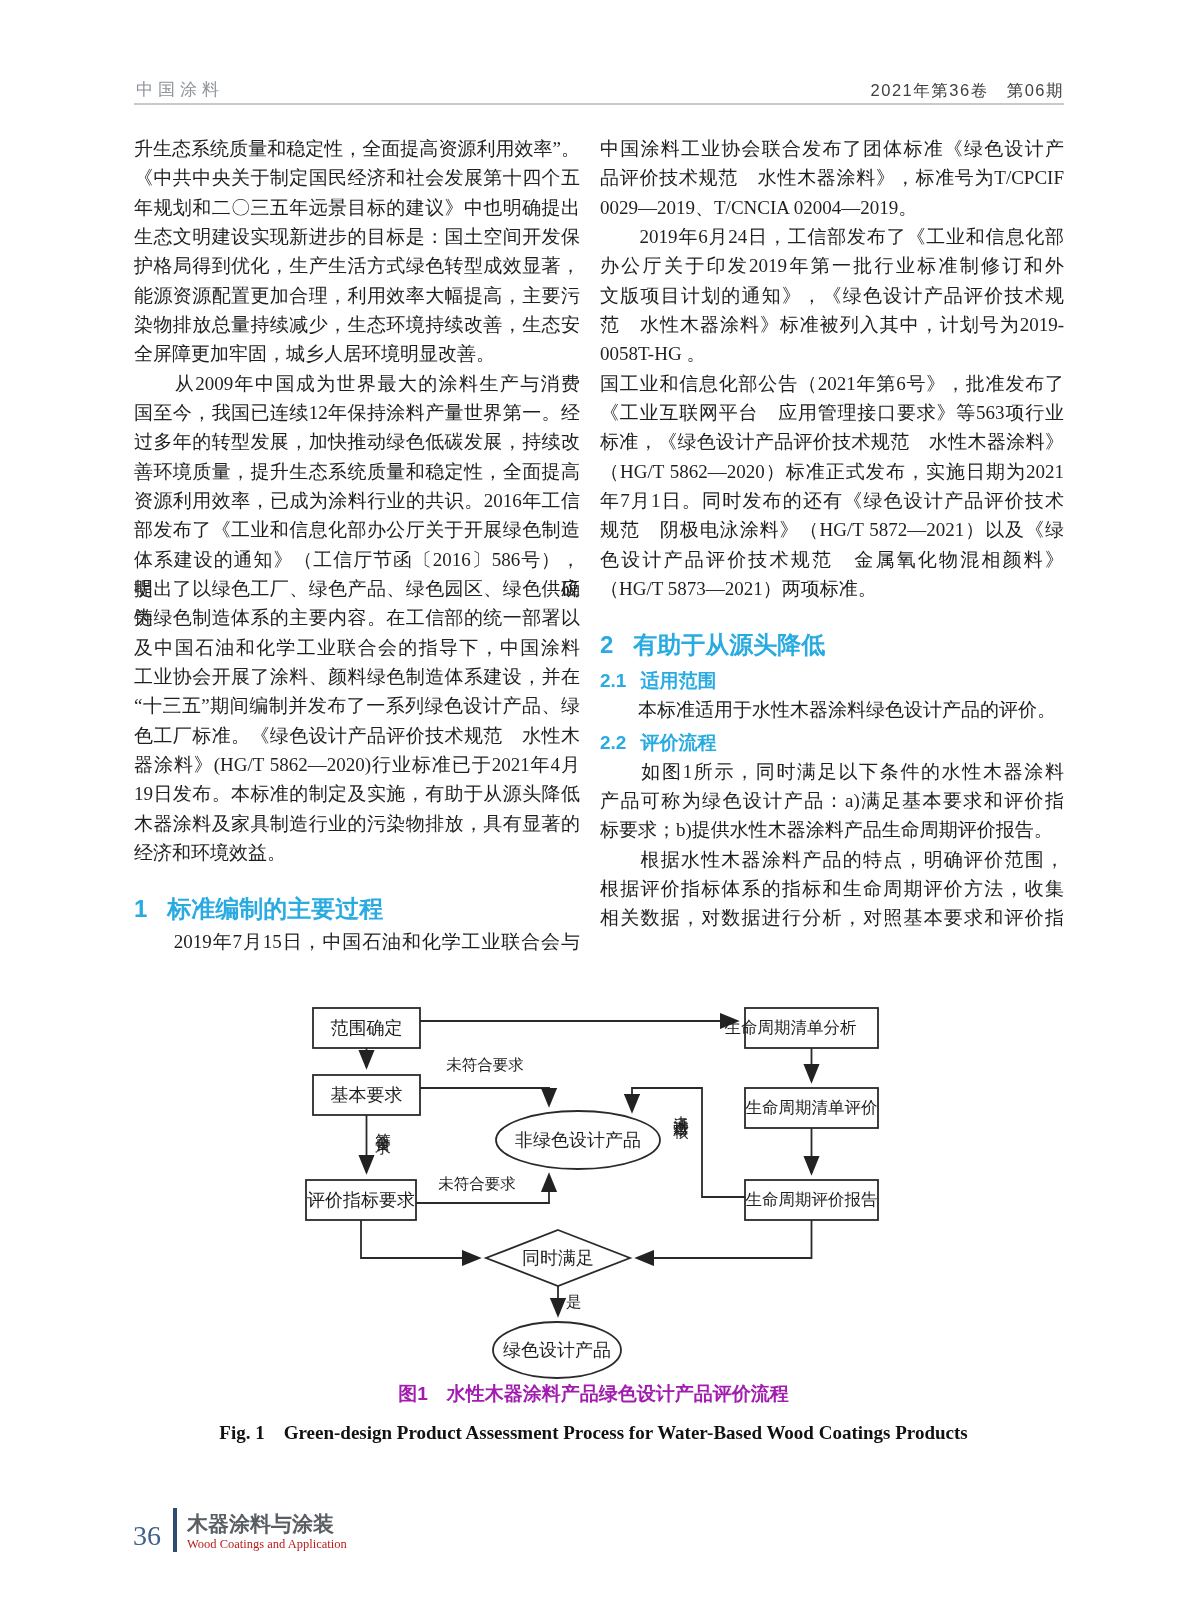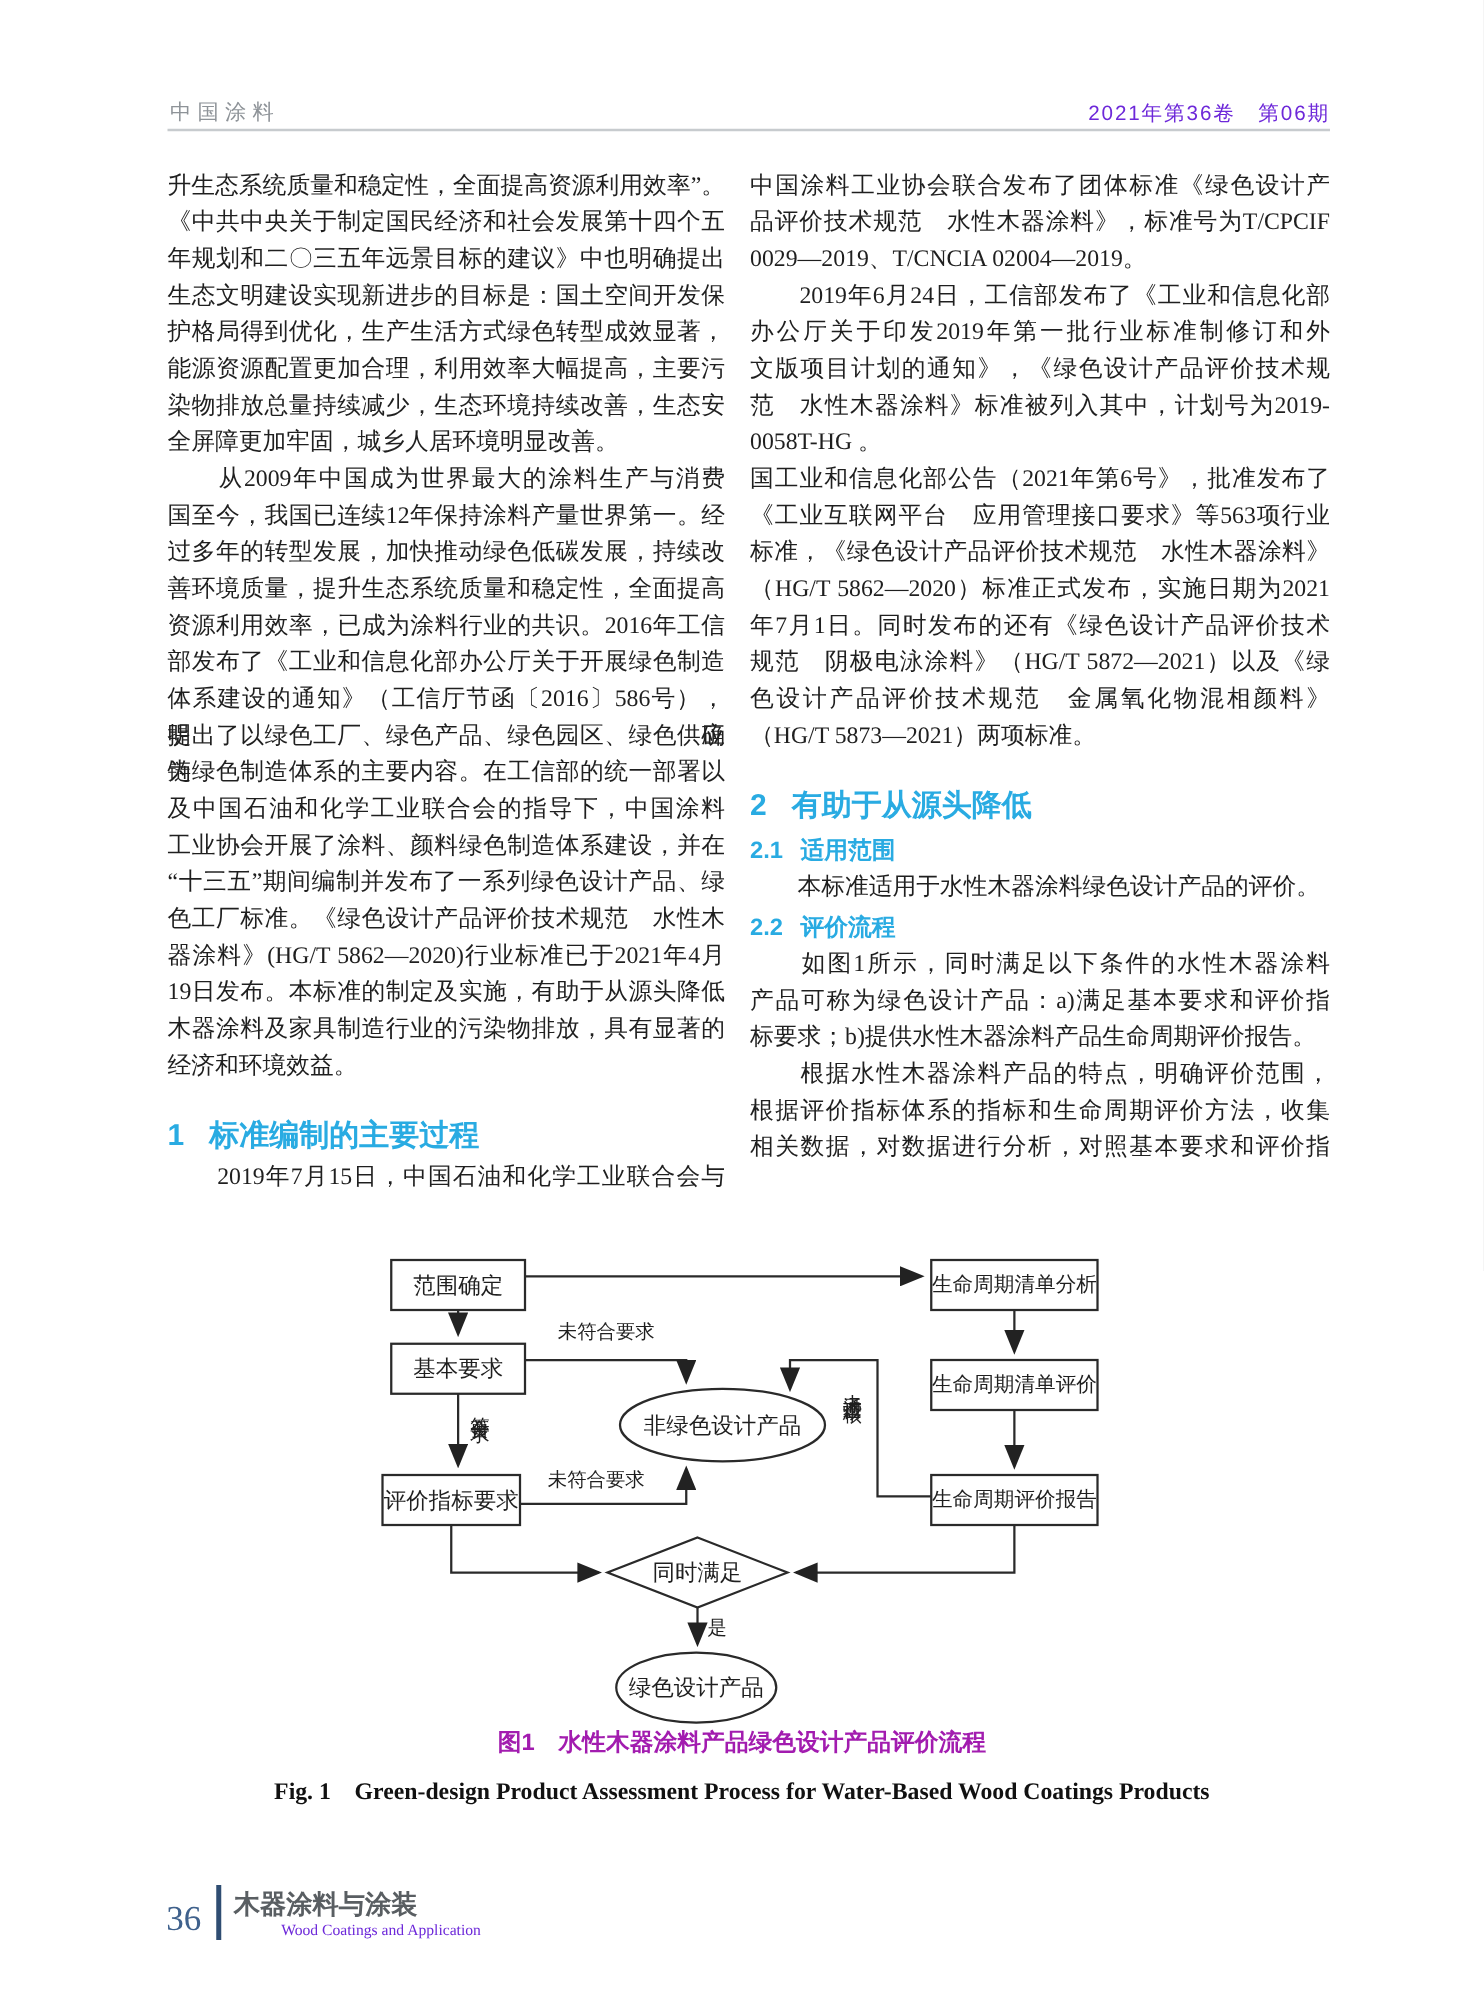--- a/index.html
+++ b/index.html
@@ -3,21 +3,21 @@
 <meta charset="utf-8">
 <style>
   html,body{margin:0;padding:0;background:#e8e8e8;}
   .page{position:relative;width:1187px;height:1600px;background:#ffffff;margin:0 auto;
         font-family:"Liberation Serif","DejaVu Serif",serif;color:#1f1f1f;overflow:hidden;}
 
   
   .hdr-left{position:absolute;left:136px;top:78px;font-family:"Liberation Sans","DejaVu Sans",sans-serif;
             font-size:17px;color:#8e9398;letter-spacing:5px;}
   .hdr-right{position:absolute;right:123px;top:80px;font-family:"Liberation Sans","DejaVu Sans",sans-serif;
-             font-size:16.5px;color:#6d28d9;letter-spacing:1.5px;}
+             font-size:16.5px;color:#404040;letter-spacing:1.5px;}
   .hdr-rule{position:absolute;left:134px;right:123px;top:103px;height:2px;background:#c7cbce;}
 
   
   .col{position:absolute;top:134px;}
   .col-left{left:134px;width:446px;}
   .col-right{left:600px;width:464px;}
   .line{height:29.33px;line-height:29.33px;font-size:19px;}
   .line.j{text-align:justify;text-align-last:justify;}
   .h1{display:flex;align-items:baseline;gap:20px;margin-top:24px;height:36px;line-height:36px;
       font-family:"Liberation Sans","DejaVu Sans",sans-serif;font-weight:bold;font-size:24px;color:var(--accent);}
@@ -39,21 +39,21 @@
           font-family:"Liberation Sans","DejaVu Sans",sans-serif;font-weight:bold;font-size:19px;color:#a21caf;}
   .cap-en{position:absolute;left:0;right:0;top:1420px;text-align:center;
           font-family:"Liberation Serif","DejaVu Serif",serif;font-weight:bold;font-size:19px;color:#111;}
 
   
   .footer{position:absolute;left:133px;top:1508px;display:flex;align-items:flex-end;}
   .pageno{font-size:28px;color:var(--pageno);margin-right:12px;font-family:"Liberation Serif","DejaVu Serif",serif;}
   .fbar{width:4px;height:44px;background:var(--footerbar);margin-right:10px;}
   .ftitles{display:flex;flex-direction:column;justify-content:center;}
   .ft-zh{font-family:"Liberation Sans","DejaVu Sans",sans-serif;font-weight:bold;font-size:21px;color:#595e62;line-height:24px;}
-  .ft-en{font-family:"Liberation Serif","DejaVu Serif",serif;font-size:12.5px;color:#6d28d9;line-height:16px;margin-left:38px;}
+  .ft-en{font-family:"Liberation Serif","DejaVu Serif",serif;font-size:12.5px;color:#b91c1c;line-height:16px;}
 </style>
 </head>
 <body>
 
 <div class="page">
 
   <div class="hdr-left">中国涂料</div>
   <div class="hdr-right">2021年第36卷　第06期</div>
   <div class="hdr-rule"></div>
 
@@ -174,21 +174,21 @@
         <rect x="605" y="205" width="133" height="40"></rect>
         <ellipse cx="438" cy="165" rx="82" ry="29"></ellipse>
         <polygon points="418,255 490,283 418,311 346,283"></polygon>
         <ellipse cx="417" cy="375" rx="64" ry="28"></ellipse>
       </g>
     </svg>
 
     <div class="fnode" style="left:173px;top:33px;width:107px;height:40px">范围确定</div>
     <div class="fnode" style="left:173px;top:100px;width:107px;height:40px">基本要求</div>
     <div class="fnode" style="left:166px;top:205px;width:110px;height:40px">评价指标要求</div>
-    <div class="fnode small" style="left:605px;top:33px;width:133px;height:40px">生命周期清单分析</div>
+    <div class="fnode small" style="left:584px;top:33px;width:133px;height:40px">生命周期清单分析</div>
     <div class="fnode small" style="left:605px;top:113px;width:133px;height:40px">生命周期清单评价</div>
     <div class="fnode small" style="left:605px;top:205px;width:133px;height:40px">生命周期评价报告</div>
     <div class="fnode" style="left:356px;top:136px;width:164px;height:58px">非绿色设计产品</div>
     <div class="fnode" style="left:346px;top:255px;width:144px;height:56px">同时满足</div>
     <div class="fnode" style="left:353px;top:347px;width:128px;height:56px">绿色设计产品</div>
 
     <div class="flabel ctr" style="left:270px;top:80px;width:150px">未符合要求</div>
     <div class="flabel ctr" style="left:262px;top:199px;width:150px">未符合要求</div>
     <div class="flabel vert" style="left:233px;top:146px;height:70px">符合要求</div>
     <div class="flabel vert" style="left:531px;top:128px;height:88px">未通过审核</div>

